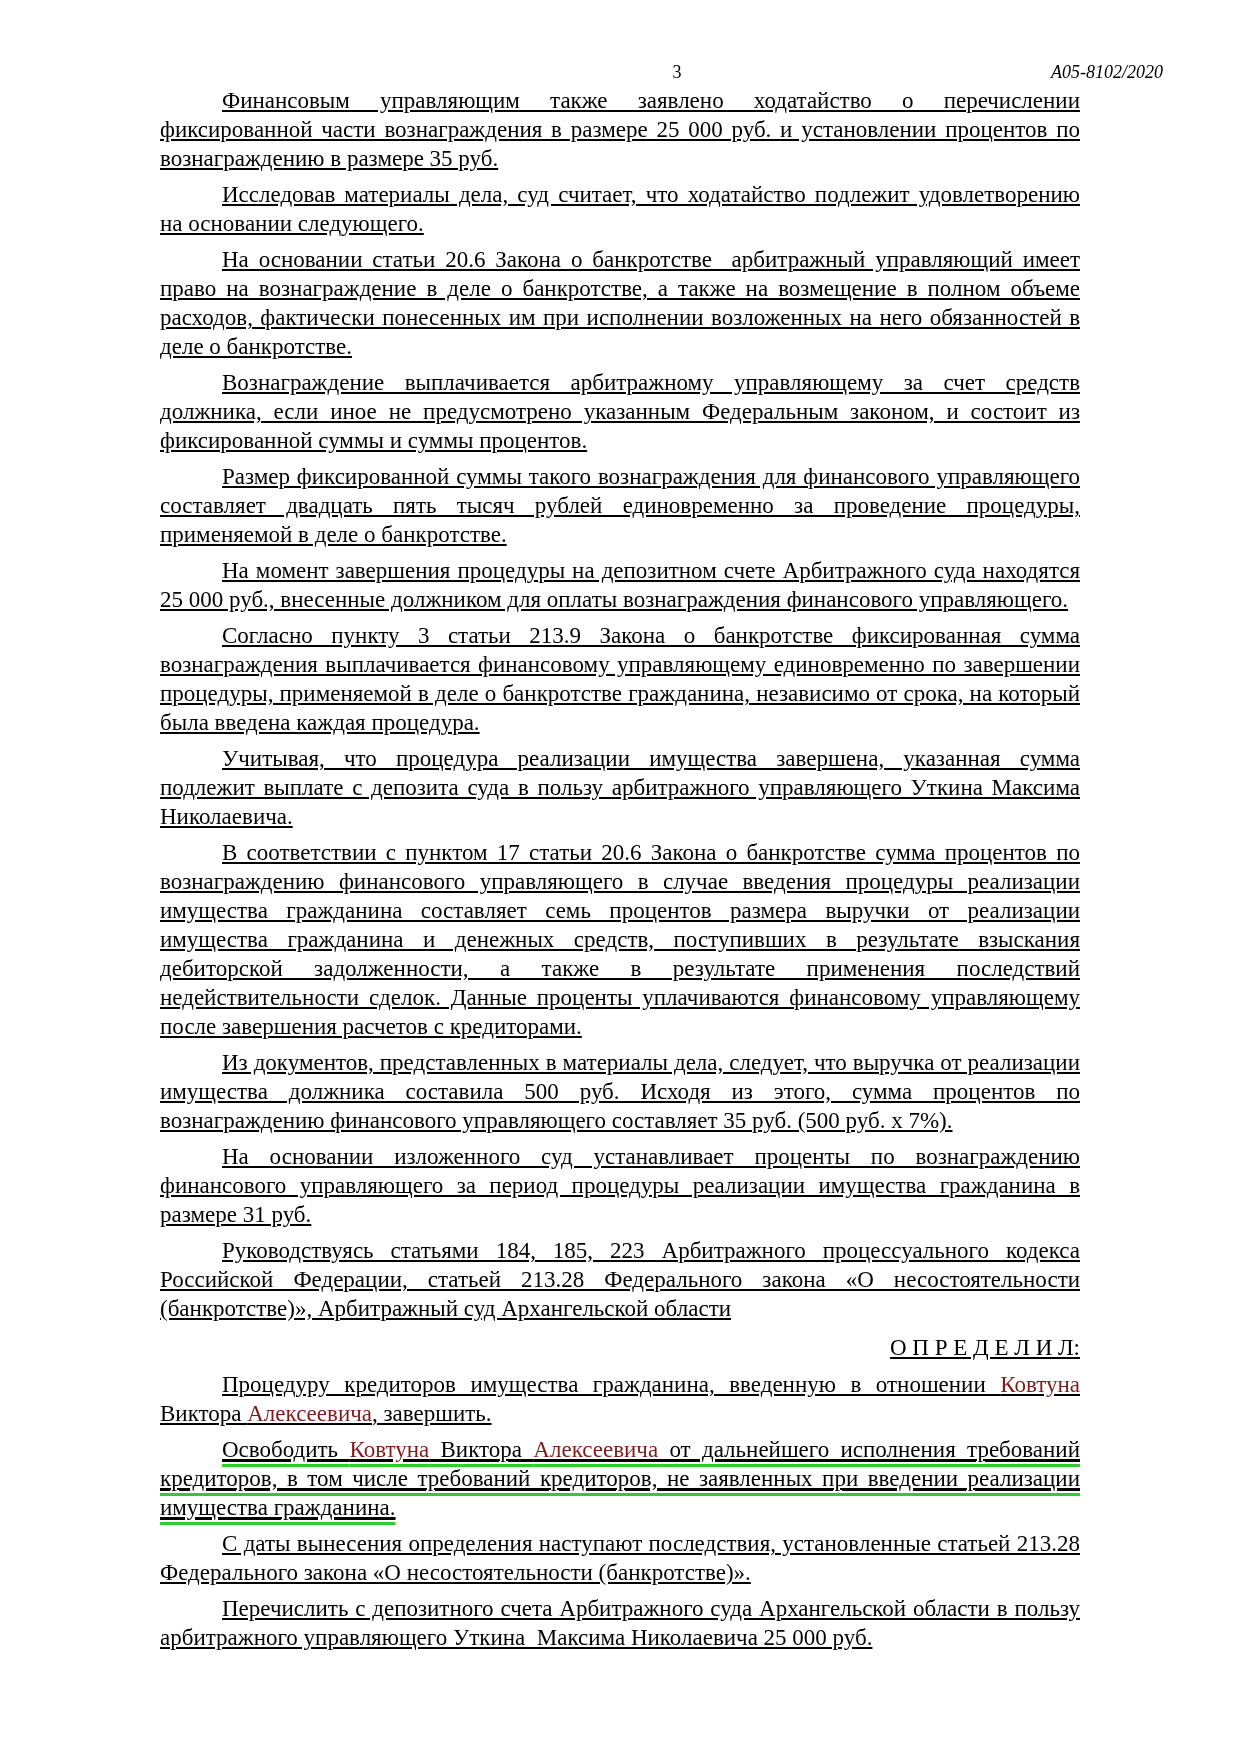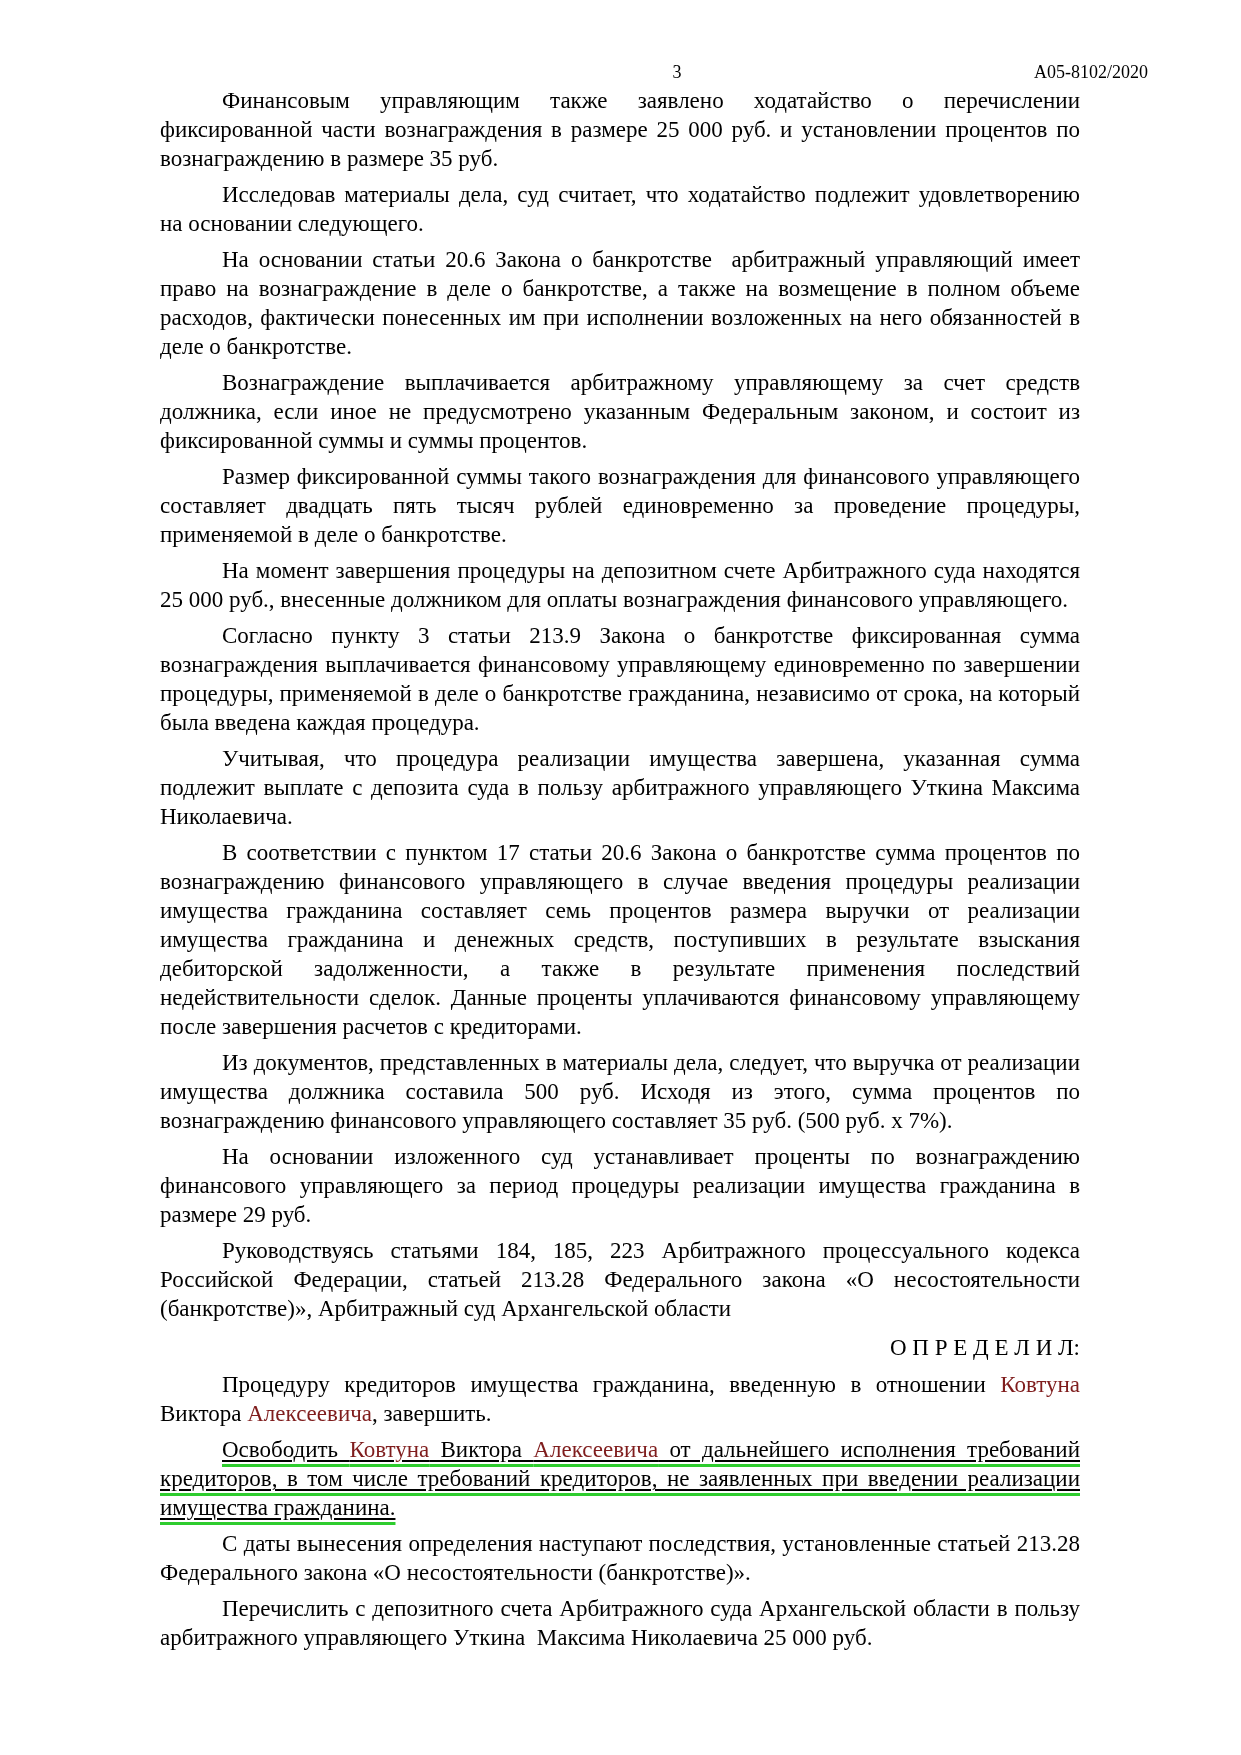--- a/index.html
+++ b/index.html
@@ -25,31 +25,33 @@
     font-size: 18px;
   }
   .page-number {
     position: absolute;
     left: 677px;
     transform: translateX(-50%);
     white-space: nowrap;
   }
   .case-number {
     position: absolute;
-    right: 93px;
+    right: 78px;
     white-space: nowrap;
+    font-style: italic;
   }
   .doc-body {
     position: absolute;
     left: 160px;
     top: 86px;
     width: 920px;
     font-size: 23px;
     line-height: 29px;
     text-align: justify;
+    text-decoration: underline;
   }
   p.para {
     margin: 0 0 7px 0;
     text-indent: 62px;
   }
   p.para.centered {
     text-align: right;
     text-indent: 0;
     margin: 10px 0 8px 0;
   }
@@ -81,21 +83,21 @@
       <p class="para"><span>Финансовым управляющим также заявлено ходатайство о перечислении фиксированной части вознаграждения в размере 25&nbsp;000 руб. и установлении процентов по вознаграждению в размере 35 руб.</span></p>
       <p class="para"><span>Исследовав материалы дела, суд считает, что ходатайство подлежит удовлетворению на основании следующего.</span></p>
       <p class="para"><span>На основании статьи 20.6 Закона о банкротстве&nbsp; арбитражный управляющий имеет право на вознаграждение в деле о банкротстве, а также на возмещение в полном объеме расходов, фактически понесенных им при исполнении возложенных на него обязанностей в деле о банкротстве.</span></p>
       <p class="para"><span>Вознаграждение выплачивается арбитражному управляющему за счет средств должника, если иное не предусмотрено указанным Федеральным законом, и состоит из фиксированной суммы и суммы процентов.</span></p>
       <p class="para"><span>Размер фиксированной суммы такого вознаграждения для финансового управляющего составляет двадцать пять тысяч рублей единовременно за проведение процедуры, применяемой в деле о банкротстве.</span></p>
       <p class="para"><span>На момент завершения процедуры на депозитном счете Арбитражного суда находятся 25&nbsp;000 руб., внесенные должником для оплаты вознаграждения финансового управляющего.</span></p>
       <p class="para"><span>Согласно пункту 3 статьи 213.9 Закона о банкротстве фиксированная сумма вознаграждения выплачивается финансовому управляющему единовременно по завершении процедуры, применяемой в деле о банкротстве гражданина, независимо от срока, на который была введена каждая процедура.</span></p>
       <p class="para"><span>Учитывая, что процедура реализации имущества завершена, указанная сумма подлежит выплате с депозита суда в пользу арбитражного управляющего Уткина Максима Николаевича.</span></p>
       <p class="para"><span>В соответствии с пунктом 17 статьи 20.6 Закона о банкротстве сумма процентов по вознаграждению финансового управляющего в случае введения процедуры реализации имущества гражданина составляет семь процентов размера выручки от реализации имущества гражданина и денежных средств, поступивших в результате взыскания дебиторской задолженности, а также в результате применения последствий недействительности сделок. Данные проценты уплачиваются финансовому управляющему после завершения расчетов с кредиторами.</span></p>
       <p class="para"><span>Из документов, представленных в материалы дела, следует, что выручка от реализации имущества должника составила 500 руб. Исходя из этого, сумма процентов по вознаграждению финансового управляющего составляет 35 руб. (500 руб. х 7%).</span></p>
-      <p class="para"><span>На основании изложенного суд устанавливает проценты по вознаграждению финансового управляющего за период процедуры реализации имущества гражданина в размере 29 руб.</span></p>
+      <p class="para"><span>На основании изложенного суд устанавливает проценты по вознаграждению финансового управляющего за период процедуры реализации имущества гражданина в размере 31 руб.</span></p>
       <p class="para"><span>Руководствуясь статьями 184, 185, 223 Арбитражного процессуального кодекса Российской Федерации, статьей 213.28 Федерального закона «О несостоятельности (банкротстве)», Арбитражный суд Архангельской области</span></p>
       <p class="para centered"><span>О П Р Е Д Е Л И Л:</span></p>
       <p class="para"><span>Процедуру кредиторов имущества гражданина, введенную в отношении </span><span class="redacted">Ковтуна</span><span> Виктора </span><span class="redacted">Алексеевича</span><span>, завершить.</span></p>
       <p class="para"><span class="ul-black"><span class="ul-green"><span>Освободить </span><span class="redacted">Ковтуна</span><span> Виктора </span><span class="redacted">Алексеевича</span><span> от дальнейшего исполнения требований кредиторов, в том числе требований кредиторов, не заявленных при введении реализации имущества гражданина. </span></span></span></p>
       <p class="para"><span>С даты вынесения определения наступают последствия, установленные статьей 213.28 Федерального закона «О несостоятельности (банкротстве)».</span></p>
       <p class="para"><span>Перечислить с депозитного счета Арбитражного суда Архангельской области в пользу арбитражного управляющего Уткина&nbsp; Максима Николаевича 25&nbsp;000 руб.</span></p>
     </div>
 </div>
 
 </body></html>

